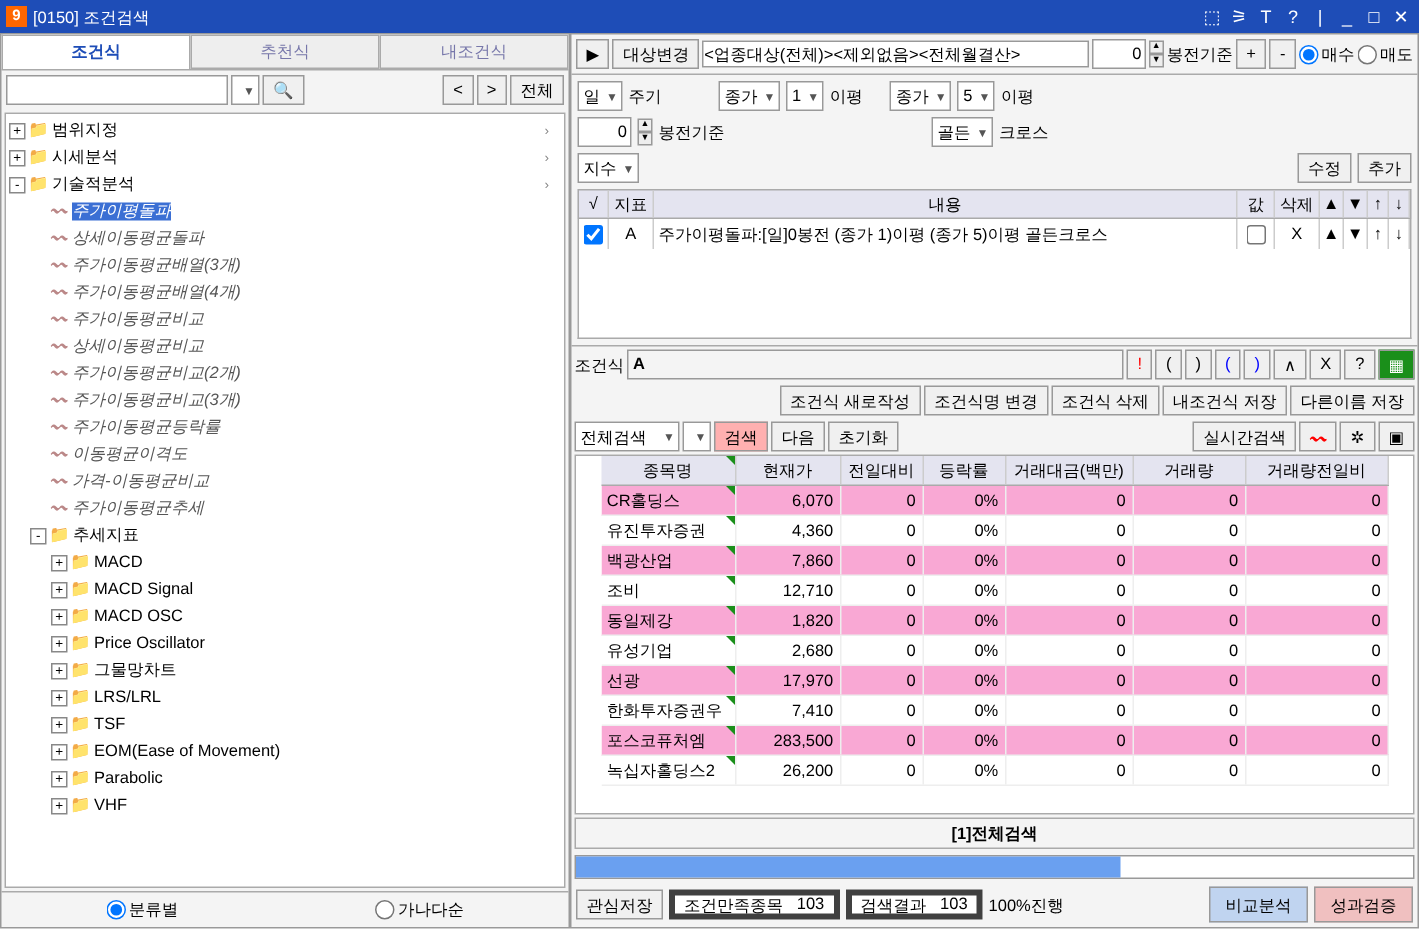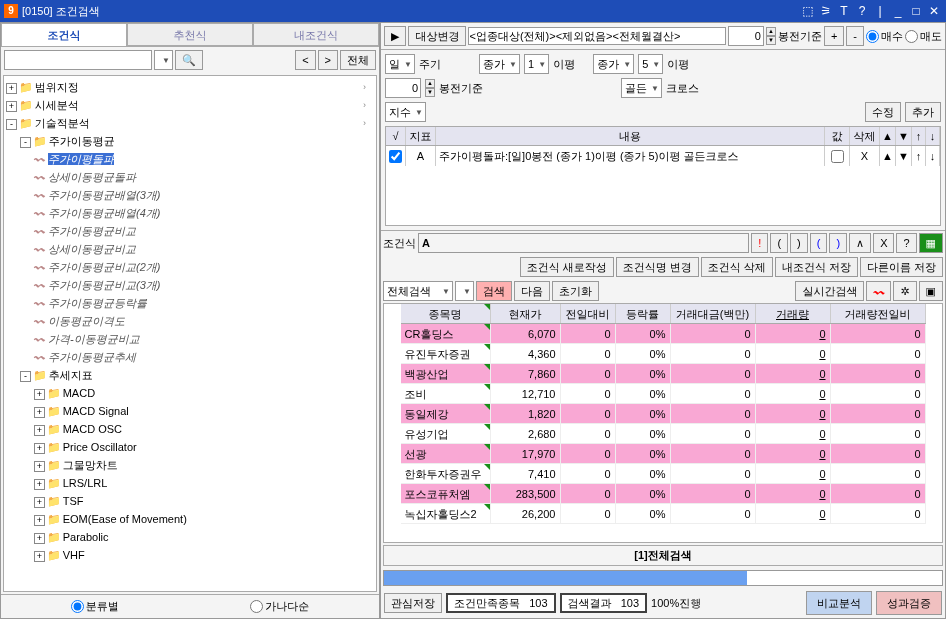--- a/index.html
+++ b/index.html
@@ -66,30 +66,30 @@
 .grid-body { flex: 1; overflow: auto; }
 .grid-row { display: flex; height: 20px; border-bottom: 1px solid #eee; }
 .grid-row.alt { background: #f9a8d4; }
 .grid-row > div { border-right: 1px solid #eee; padding: 0 4px; line-height: 20px; overflow: hidden; }
 .col-name { width: 90px; text-align: left; position: relative; }
 .col-name::after { content: ""; position: absolute; right: 0; top: 0; width: 0; height: 0; border-top: 6px solid #1a8f1a; border-left: 6px solid transparent; }
 .col-price { width: 70px; text-align: right; }
 .col-diff { width: 55px; text-align: right; }
 .col-rate { width: 55px; text-align: right; }
 .col-amt { width: 85px; text-align: right; }
-.col-vol { width: 75px; text-align: right; text-decoration: underline; }
+.col-vol { width: 75px; text-align: right; }
 .col-vratio { width: 95px; text-align: right; }
 
 .status-tab { text-align: center; font-weight: bold; padding: 2px; border: 1px solid #aaa; margin: 2px; }
 .progress { display: flex; align-items: center; padding: 2px; gap: 4px; }
 .progress-bar { flex: 1; height: 16px; border: 1px solid #999; background: #fff; position: relative; }
 .progress-fill { position: absolute; top: 0; left: 0; height: 100%; background: #6aa0f0; width: 65%; }
 
 .bottom-row { display: flex; align-items: center; padding: 3px; gap: 4px; }
-.result-box { border: 2px solid #404040; background: #fff; height: 20px; padding: 0 6px; display: flex; align-items: center; }
+.result-box { border: 4px solid #404040; background: #fff; height: 20px; padding: 0 6px; display: flex; align-items: center; }
 .big-btn { height: 24px; padding: 0 10px; border: 1px solid #999; cursor: pointer; }
 .big-btn.blue { background: #c0d4f0; }
 .big-btn.pink { background: #f0c0c0; }
 </style>
 </head>
 <body>
 
 <div class="titlebar">
   <span class="icon">9</span>
   <span class="title">[0150] 조건검색</span>
@@ -118,21 +118,20 @@
       <button class="btn">🔍</button>
       <div style="flex:1"></div>
       <button class="btn">&lt;</button>
       <button class="btn">&gt;</button>
       <button class="btn">전체</button>
     </div>
     <div class="tree" id="tree">
         <div class="tree-node"><span class="tree-toggle">+</span><span class="tree-folder">📁</span>범위지정<span class="tree-arrow">›</span></div>
         <div class="tree-node"><span class="tree-toggle">+</span><span class="tree-folder">📁</span>시세분석<span class="tree-arrow">›</span></div>
         <div class="tree-node"><span class="tree-toggle">-</span><span class="tree-folder">📁</span>기술적분석<span class="tree-arrow">›</span></div>
-        <div class="tree-node indent1"><span class="tree-toggle">-</span><span class="tree-folder">📁</span>주가이동평균</div>
         <div class="tree-node indent2"><span style="color:#b88">〰</span> <span class="tree-leaf selected">주가이평돌파</span></div>
         <div class="tree-node indent2"><span style="color:#b88">〰</span> <span class="tree-leaf">상세이동평균돌파</span></div>
         <div class="tree-node indent2"><span style="color:#b88">〰</span> <span class="tree-leaf">주가이동평균배열(3개)</span></div>
         <div class="tree-node indent2"><span style="color:#b88">〰</span> <span class="tree-leaf">주가이동평균배열(4개)</span></div>
         <div class="tree-node indent2"><span style="color:#b88">〰</span> <span class="tree-leaf">주가이동평균비교</span></div>
         <div class="tree-node indent2"><span style="color:#b88">〰</span> <span class="tree-leaf">상세이동평균비교</span></div>
         <div class="tree-node indent2"><span style="color:#b88">〰</span> <span class="tree-leaf">주가이동평균비교(2개)</span></div>
         <div class="tree-node indent2"><span style="color:#b88">〰</span> <span class="tree-leaf">주가이동평균비교(3개)</span></div>
         <div class="tree-node indent2"><span style="color:#b88">〰</span> <span class="tree-leaf">주가이동평균등락률</span></div>
         <div class="tree-node indent2"><span style="color:#b88">〰</span> <span class="tree-leaf">이동평균이격도</span></div>

